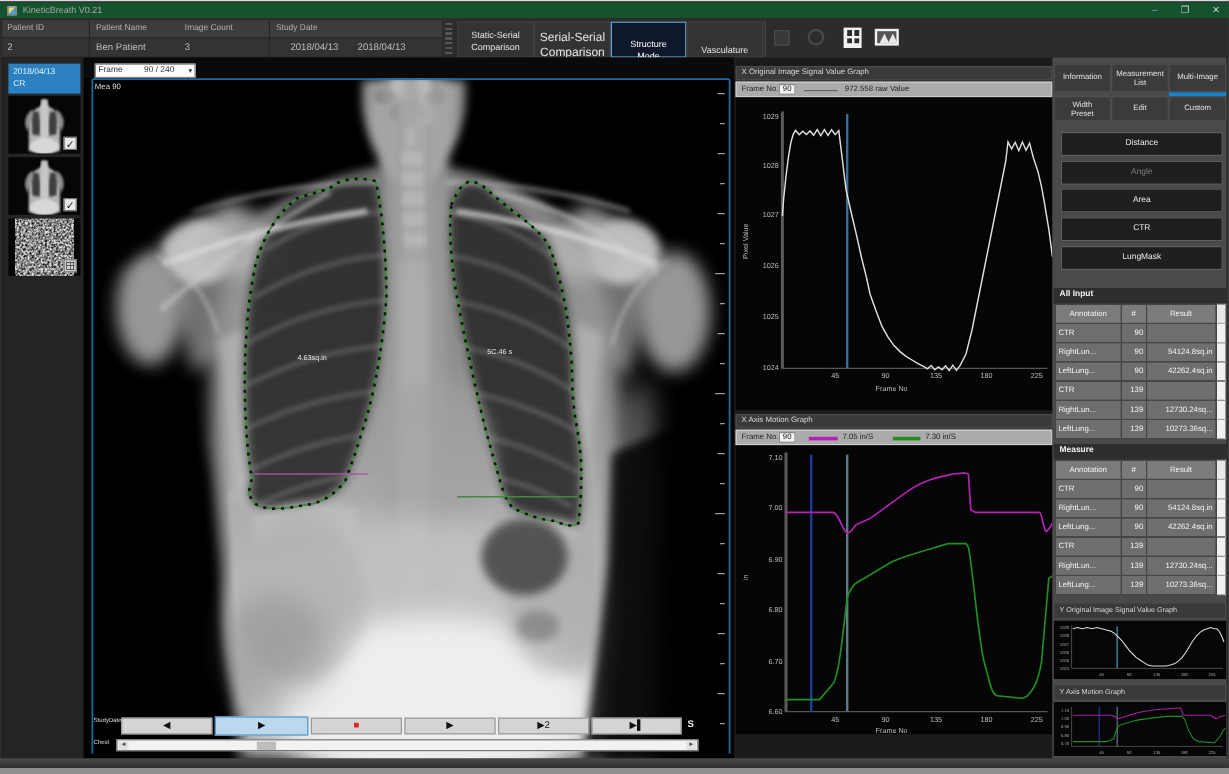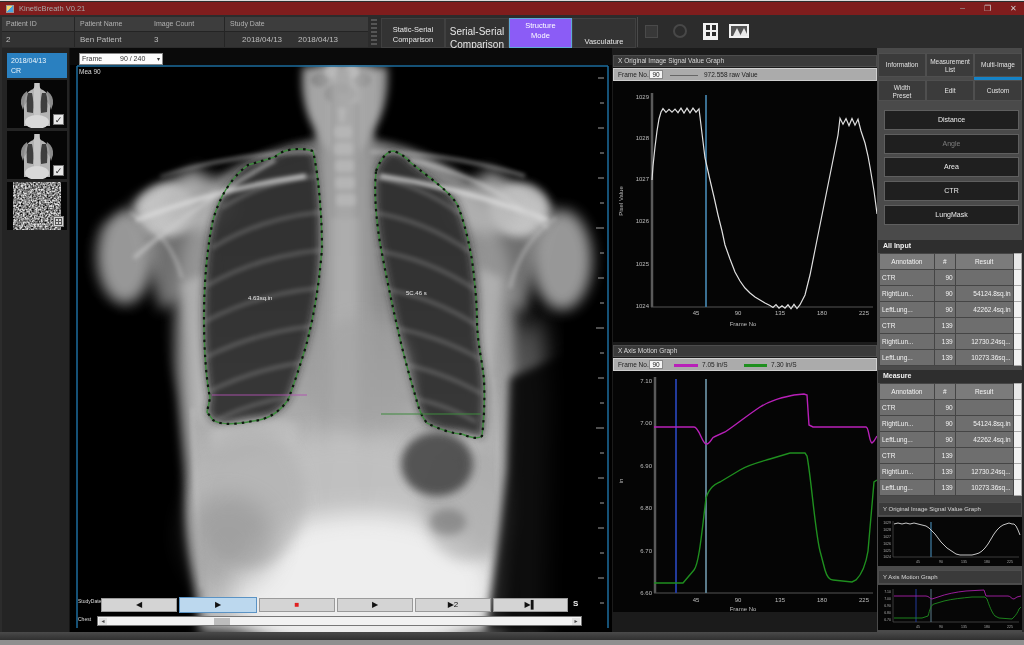--- a/index.html
+++ b/index.html
@@ -11,21 +11,21 @@
   table.res td { background:#6e6e6e; border:1px solid #454545; color:#f4f4f4; font-size:6.5px; height:16px; padding:0 2px; overflow:hidden; white-space:nowrap; }
   table.res tr.hd td { background:#7b7b7b; text-align:center; }
   table.res td.n { text-align:right; }
 </style>
 </head>
 <body>
 <div id="win">
 
   <div class="abs" style="left:0;top:0;width:1024px;height:1px;background:#dcdcdc;"></div>
 
-  <div class="abs" style="left:0;top:2px;width:1024px;height:13px;background:#7f1d1d;">
+  <div class="abs" style="left:0;top:2px;width:1024px;height:13px;background:#14532d;">
     <div class="abs" style="left:6px;top:3px;width:8px;height:8px;background:linear-gradient(135deg,#f5d76e 0 50%,#4aa3e0 50% 100%);border:1px solid #999;"></div>
     <div class="abs txt" style="left:19px;top:2px;font-size:7.5px;color:#a8a8a8;">KineticBreath V0.21</div>
     <div class="abs txt" style="left:960px;top:1px;font-size:9px;color:#9a9a9a;">–</div>
     <div class="abs txt" style="left:984px;top:2px;font-size:8px;color:#cfcfcf;">❐</div>
     <div class="abs txt" style="left:1010px;top:2px;font-size:8px;color:#cfcfcf;">✕</div>
   </div>
 
   <div class="abs" style="left:0;top:15px;width:1024px;height:33px;background:#2c2c2c;">
 
     <div class="abs" style="left:2px;top:2px;width:366px;height:15px;background:#3d3d3d;border-bottom:1px solid #242424;">
@@ -43,21 +43,21 @@
       <div class="abs txt" style="left:240px;top:3px;font-size:8px;color:#bdbdbd;">2018/04/13</div>
       <div class="abs txt" style="left:296px;top:3px;font-size:8px;color:#bdbdbd;">2018/04/13</div>
       <div class="abs" style="left:72px;top:0;width:1px;height:15px;background:#252525;"></div>
       <div class="abs" style="left:222px;top:0;width:1px;height:15px;background:#252525;"></div>
     </div>
 
     <div class="abs" style="left:371px;top:4px;width:6px;height:26px;background:repeating-linear-gradient(#555 0 2px,#2c2c2c 2px 4px);"></div>
 
     <div class="abs" style="left:381px;top:3px;width:64px;height:30px;background:#333;border:1px solid #404040;color:#e6e6e6;font-size:7.5px;text-align:center;line-height:1.3;padding-top:6px;">Static-Serial<br>Comparison</div>
     <div class="abs" style="left:445px;top:3px;width:64px;height:30px;background:#333;border:1px solid #404040;color:#e6e6e6;font-size:10px;text-align:center;line-height:1.3;padding-top:6px;">Serial-Serial<br>Comparison</div>
-    <div class="abs" style="left:509px;top:3px;width:63px;height:30px;background:#8b5cf6;border:1px solid #5fa9d6;color:#fff;font-size:7.5px;text-align:center;line-height:1.3;padding-top:2px;">Structure<br>Mode</div>
+    <div class="abs" style="left:509px;top:3px;width:63px;height:30px;background:#0f172a;border:1px solid #5fa9d6;color:#fff;font-size:7.5px;text-align:center;line-height:1.3;padding-top:13px;">Structure<br>Mode</div>
     <div class="abs" style="left:572px;top:3px;width:64px;height:30px;background:#333;border:1px solid #404040;color:#e6e6e6;font-size:7.5px;text-align:center;line-height:1.3;padding-top:18px;">Vasculature<br>Mode</div>
     <div class="abs" style="left:637px;top:2px;width:1px;height:30px;background:#4a4a4a;"></div>
 
     <div class="abs" style="left:645px;top:10px;width:13px;height:13px;border:1px solid #4a4a4a;background:#383838;"></div>
     <div class="abs" style="left:673px;top:9px;width:14px;height:14px;border:2px solid #484848;border-radius:50%;"></div>
     <div class="abs" style="left:703px;top:8px;width:15px;height:17px;background:#f2f2f2;"></div>
     <div class="abs" style="left:706px;top:10px;width:4px;height:5px;background:#2c2c2c;"></div>
     <div class="abs" style="left:712px;top:10px;width:4px;height:5px;background:#2c2c2c;"></div>
     <div class="abs" style="left:706px;top:17px;width:4px;height:4px;background:#2c2c2c;"></div>
     <div class="abs" style="left:712px;top:17px;width:4px;height:4px;background:#2c2c2c;"></div>

